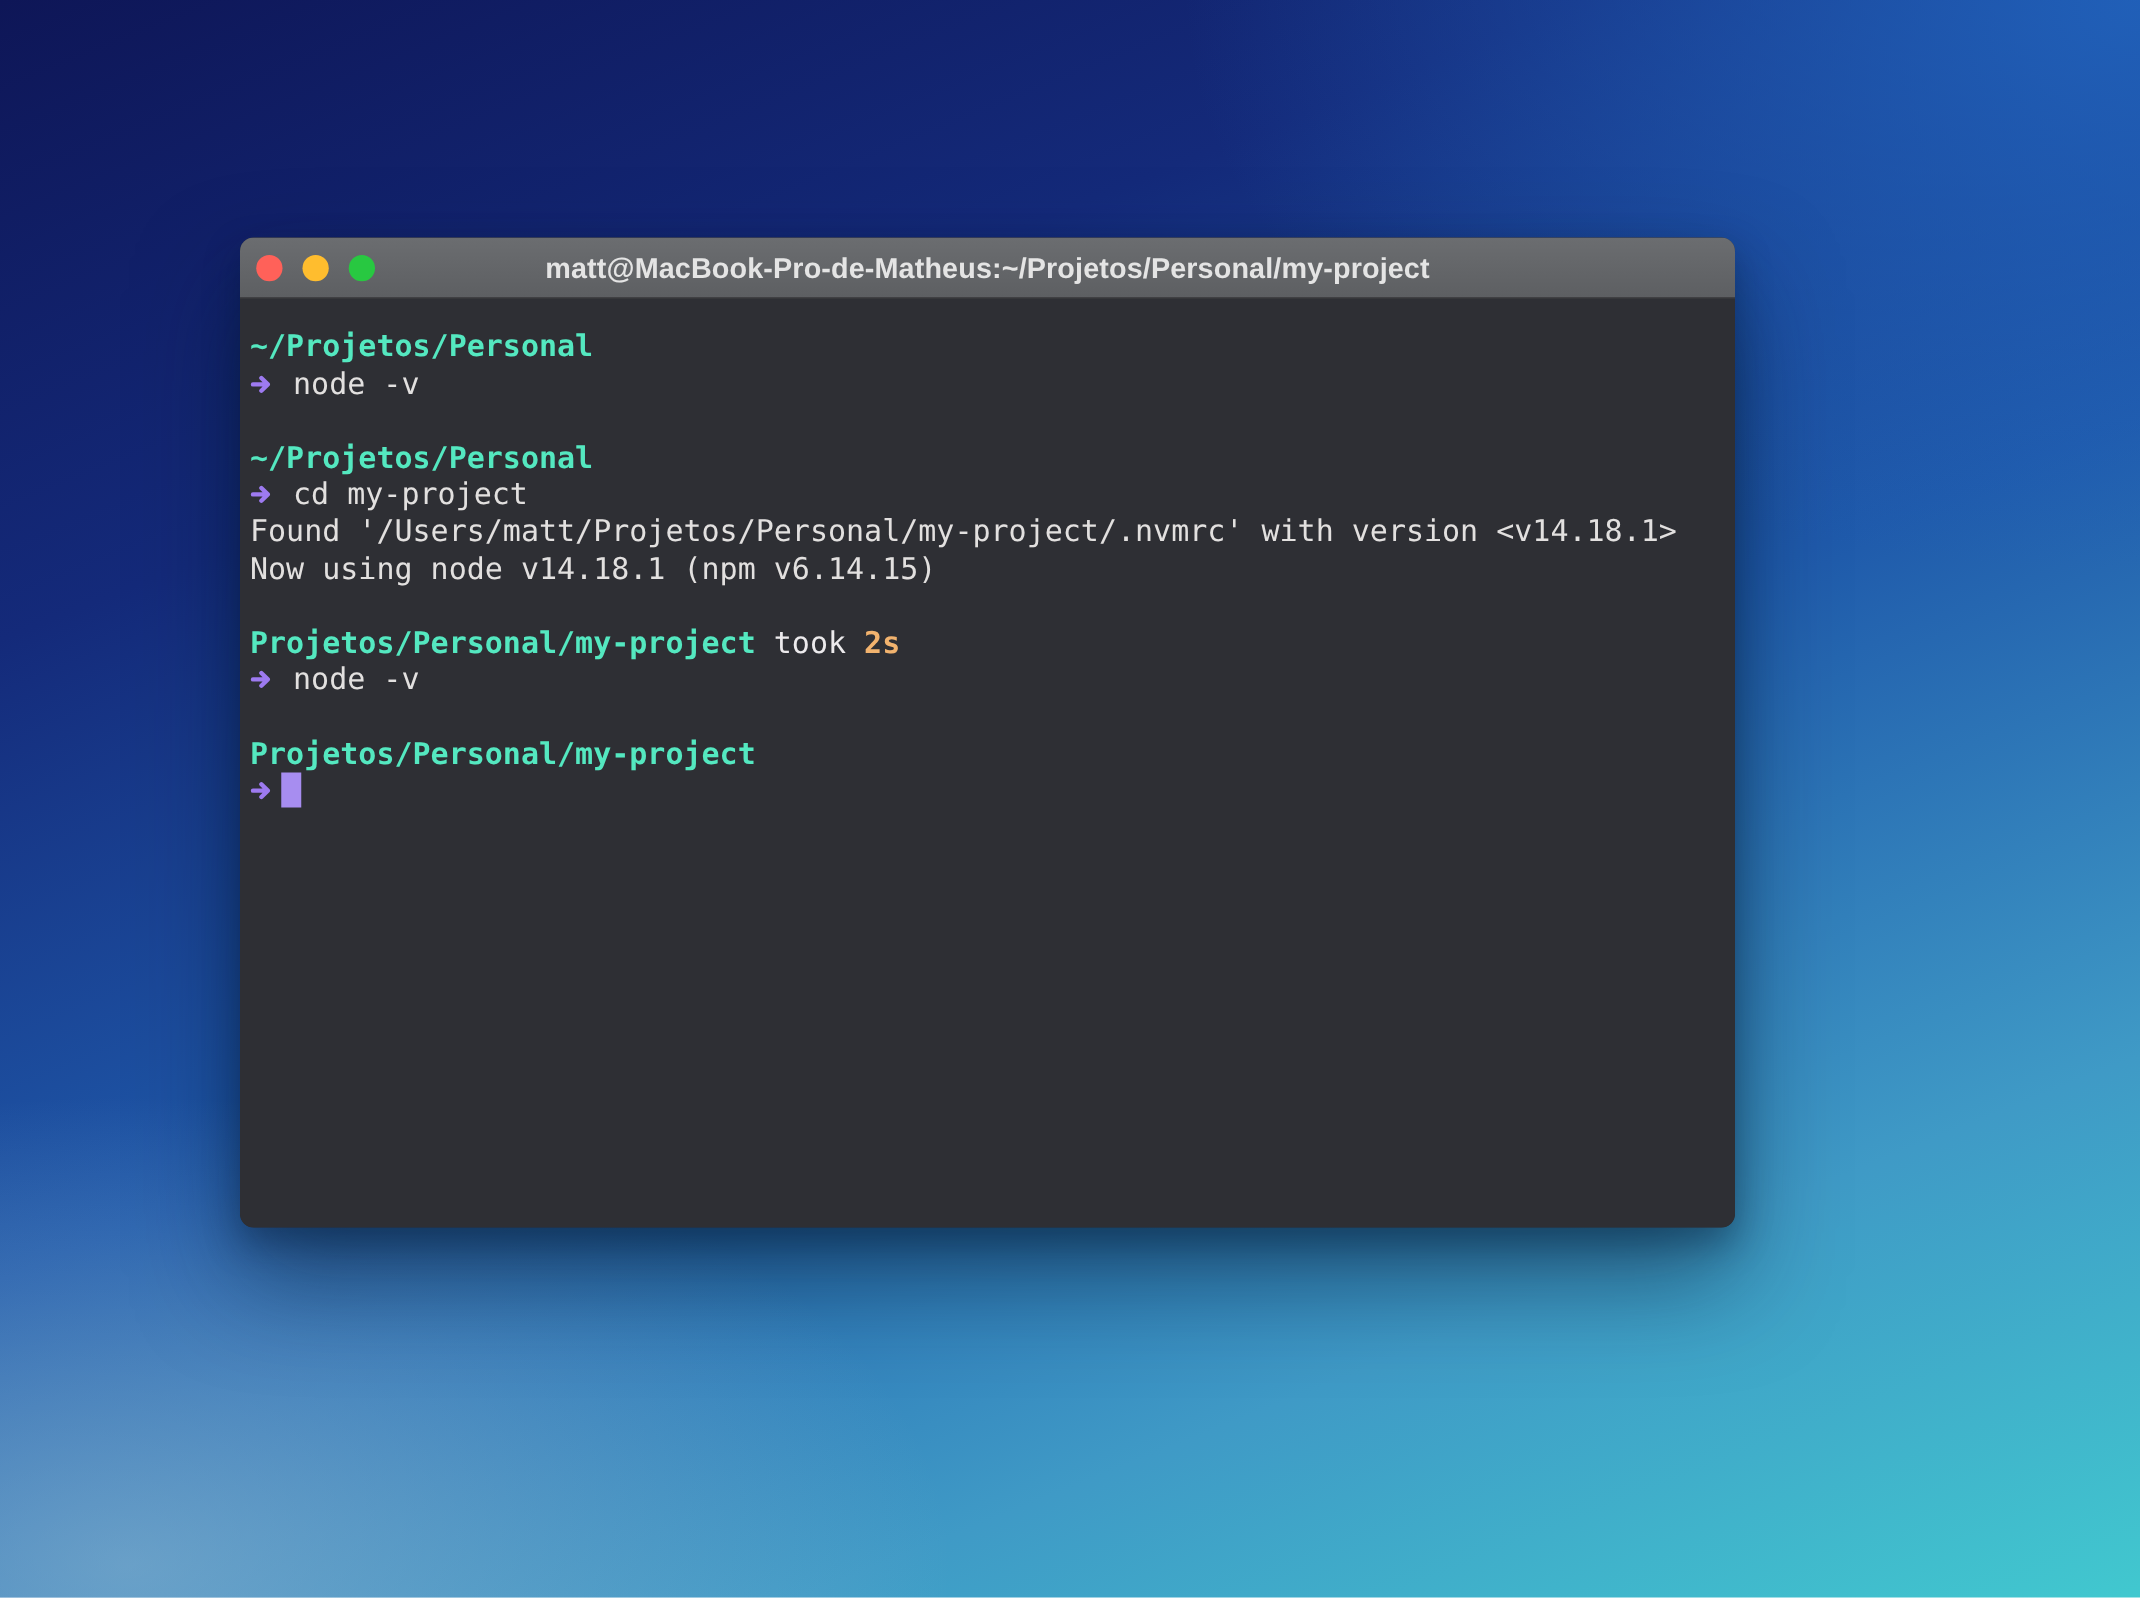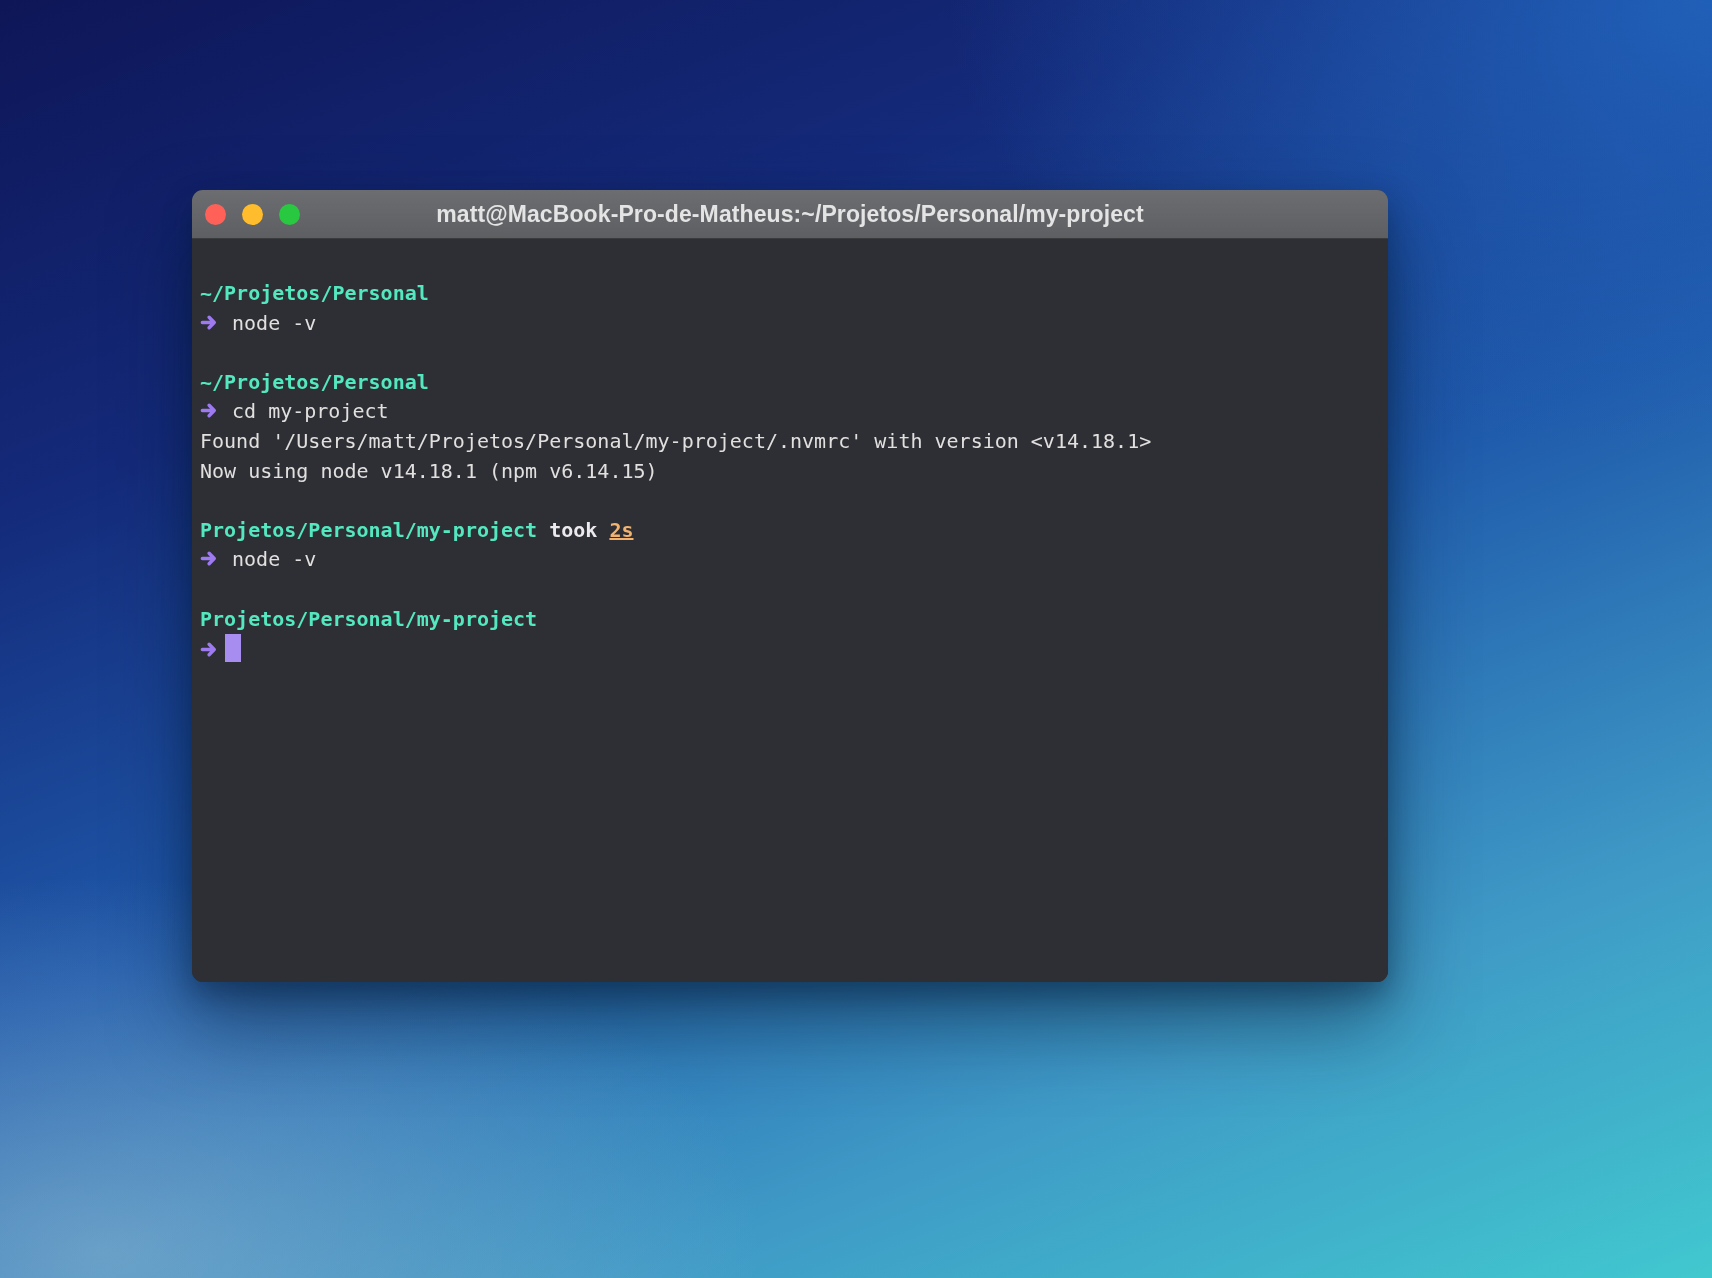--- a/index.html
+++ b/index.html
@@ -71,32 +71,32 @@
     font-size: 23px;
     font-weight: 700;
     color: #e4e4e4;
     letter-spacing: 0.1px;
     white-space: nowrap;
     overflow: hidden;
   }
   .screen {
     flex: 1;
     background: var(--c-bg);
-    padding: 40px 12px 12px 8px;
+    padding: 24px 12px 12px 8px;
     font-family: "DejaVu Sans Mono", monospace;
-    font-size: 20px;
+    font-size: 24px;
     line-height: 29.6px;
     white-space: pre;
     cursor: text;
   }
   .term-line { min-height: 29.6px; }
   .seg-path     { color: var(--c-path); font-weight: 700; }
   .seg-text     { color: var(--c-text); }
-  .seg-bold     { color: var(--c-bold); font-weight: 700; }
-  .seg-duration { color: var(--c-duration); font-weight: 700; text-decoration: underline; }
+  .seg-bold     { color: var(--c-bold); font-weight: 400; }
+  .seg-duration { color: var(--c-duration); font-weight: 700; }
   .seg-prompt   {
     color: var(--c-prompt);
     display: inline-block;
     width: 20px;
   }
   .seg-prompt svg { vertical-align: -2px; }
   .seg-cursor {
     display: inline-block;
     width: 16px;
     height: 28px;

